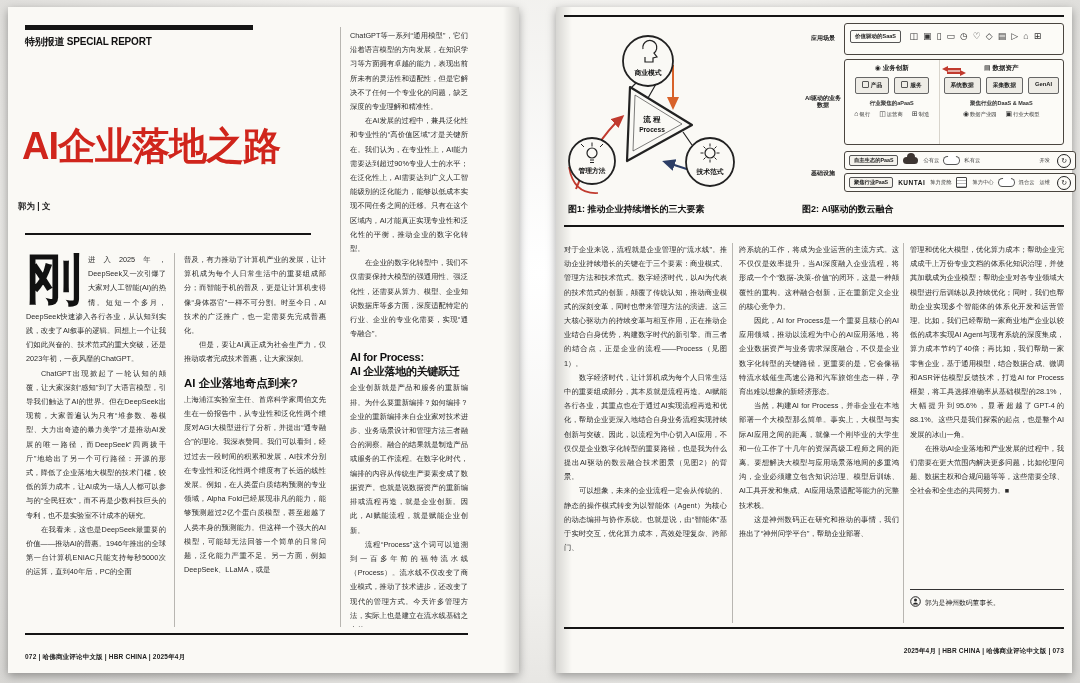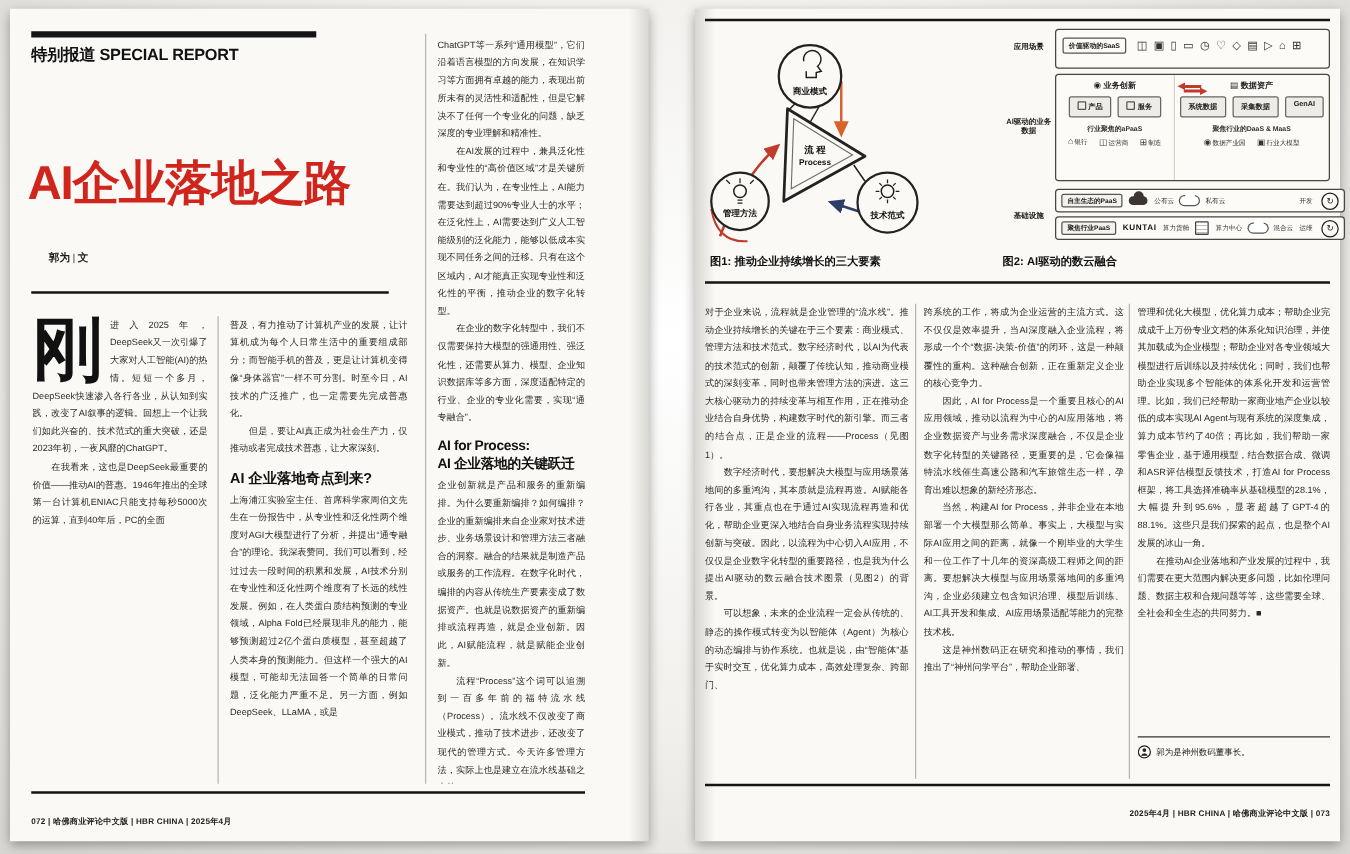--- a/index.html
+++ b/index.html
@@ -10,21 +10,21 @@
   .page{position:absolute;top:7px;height:666px;background:#faf9f5;box-shadow:0 3px 9px rgba(0,0,0,.35);}
   .page-left{left:8px;width:511px;}
   .page-right{left:556px;width:516px;}
   .page-left::after{content:"";position:absolute;right:0;top:0;bottom:0;width:16px;
     background:linear-gradient(90deg,rgba(0,0,0,0),rgba(0,0,0,.14));}
   .page-right::before{content:"";position:absolute;left:0;top:0;bottom:0;width:16px;
     background:linear-gradient(270deg,rgba(0,0,0,0),rgba(0,0,0,.14));}
   .abs{position:absolute;}
   .rule{background:#151515;}
   .vdiv{position:absolute;width:1px;background:#b8b6b1;}
-  .kicker{font-size:13px;font-weight:800;letter-spacing:-.2px;color:#111;}
+  .kicker{font-size:10px;font-weight:800;letter-spacing:-.2px;color:#111;}
   .title1{font-size:29px;font-weight:900;letter-spacing:-1px;color:#121212;white-space:nowrap;}
   .title2{font-size:38px;font-weight:700;letter-spacing:-1px;white-space:nowrap;}
   .byline{font-size:8.5px;font-weight:600;color:#222;}
   .body-text{font-size:7.3px;line-height:14.2px;text-align:justify;color:#2a2a2a;overflow:hidden;}
   .para{margin:0;text-indent:15px;}
   .para.first{text-indent:0;}
   .dropcap{float:left;font-size:56px;line-height:46px;font-weight:900;margin:3px 6px 0 0;color:#111;}
   .h-col2{margin:9px 0 3px;font-size:11.5px;font-weight:800;text-indent:0;color:#111;}
   .h-col3{margin:10px 0 3px;font-size:11px;line-height:13.5px;font-weight:800;text-indent:0;color:#111;white-space:nowrap;letter-spacing:-.3px;}
   .footer{font-size:6.5px;font-weight:700;color:#222;letter-spacing:.2px;}
@@ -71,25 +71,26 @@
 </head>
 <body>
 
 <div class="stage">
 
   <div class="page page-left">
     <div class="abs rule" style="left:17px;top:18px;width:228px;height:5px;"></div>
     <div class="abs kicker" style="left:17px;top:28px;">特别报道 SPECIAL REPORT</div>
 
     <div class="abs title2 red" style="left:14px;top:114px;">AI企业落地之路</div>
-    <div class="abs byline" style="left:31px;top:194px;font-family:Liberation Serif, serif;">郭为 | 文</div>
+    <div class="abs byline" style="left:10px;top:194px;">郭为 | 文</div>
     <div class="abs rule" style="left:17px;top:226px;width:286px;height:2px;"></div>
 
     <div class="abs body-text" style="left:18px;top:246px;width:140px;height:374px;">
       <p class="para first"><span class="dropcap">刚</span><span>进入2025年，DeepSeek又一次引爆了大家对人工智能(AI)的热情。短短一个多月，DeepSeek快速渗入各行各业，从认知到实践，改变了AI叙事的逻辑。回想上一个让我们如此兴奋的、技术范式的重大突破，还是2023年初，一夜风靡的ChatGPT。</span></p>
+      <p class="para">ChatGPT出现掀起了一轮认知的颠覆，让大家深刻“感知”到了大语言模型，引导我们触达了AI的世界。但在DeepSeek出现前，大家普遍认为只有“堆参数、卷模型、大力出奇迹的暴力美学”才是推动AI发展的唯一路径，而DeepSeek“四两拨千斤”地给出了另一个可行路径：开源的形式，降低了企业落地大模型的技术门槛，较低的算力成本，让AI成为一场人人都可以参与的“全民狂欢”，而不再是少数科技巨头的专利，也不是实验室不计成本的研究。</p>
       <p class="para">在我看来，这也是DeepSeek最重要的价值——推动AI的普惠。1946年推出的全球第一台计算机ENIAC只能支持每秒5000次的运算，直到40年后，PC的全面</p>
     </div>
     <div class="vdiv" style="left:166px;top:246px;height:374px;"></div>
 
     <div class="abs body-text" style="left:176px;top:246px;width:142px;height:374px;">
       <p class="para first">普及，有力推动了计算机产业的发展，让计算机成为每个人日常生活中的重要组成部分；而智能手机的普及，更是让计算机变得像“身体器官”一样不可分割。时至今日，AI技术的广泛推广，也一定需要先完成普惠化。</p>
       <p class="para">但是，要让AI真正成为社会生产力，仅推动或者完成技术普惠，让大家深刻。</p>
       <h3 class="h-col2">AI 企业落地奇点到来?</h3>
       <p class="para first">上海浦江实验室主任、首席科学家周伯文先生在一份报告中，从专业性和泛化性两个维度对AGI大模型进行了分析，并提出“通专融合”的理论。我深表赞同。我们可以看到，经过过去一段时间的积累和发展，AI技术分别在专业性和泛化性两个维度有了长远的线性发展。例如，在人类蛋白质结构预测的专业领域，Alpha Fold已经展现非凡的能力，能够预测超过2亿个蛋白质模型，甚至超越了人类本身的预测能力。但这样一个强大的AI模型，可能却无法回答一个简单的日常问题，泛化能力严重不足。另一方面，例如DeepSeek、LLaMA，或是</p>
     </div>
@@ -246,21 +247,21 @@
           </div>
         </div>
       </div>
     </div>
     <div class="abs figcap" style="left:246px;top:196px;width:262px;">图2: AI驱动的数云融合</div>
 
     <div class="abs rule" style="left:8px;top:218px;width:500px;height:2px;"></div>
 
     <div class="abs body-text" style="left:8px;top:236px;width:163px;height:380px;">
       <p class="para first">对于企业来说，流程就是企业管理的“流水线”。推动企业持续增长的关键在于三个要素：商业模式、管理方法和技术范式。数字经济时代，以AI为代表的技术范式的创新，颠覆了传统认知，推动商业模式的深刻变革，同时也带来管理方法的演进。这三大核心驱动力的持续变革与相互作用，正在推动企业结合自身优势，构建数字时代的新引擎。而三者的结合点，正是企业的流程——Process（见图1）。</p>
-      <p class="para">数字经济时代，要想解决大模型与应用场景落地间的多重鸿沟，其本质就是流程再造。AI赋能各行各业，其重点也在于通过AI实现流程再造和优化，帮助企业更深入地结合自身业务流程实现持续创新与突破。因此，以流程为中心切入AI应用，不仅仅是企业数字化转型的重要路径，也是我为什么提出AI驱动的数云融合技术图景（见图2）的背景。</p>
+      <p class="para">数字经济时代，让计算机成为每个人日常生活中的重要组成部分，其本质就是流程再造。AI赋能各行各业，其重点也在于通过AI实现流程再造和优化，帮助企业更深入地结合自身业务流程实现持续创新与突破。因此，以流程为中心切入AI应用，不仅仅是企业数字化转型的重要路径，也是我为什么提出AI驱动的数云融合技术图景（见图2）的背景。</p>
       <p class="para">可以想象，未来的企业流程一定会从传统的、静态的操作模式转变为以智能体（Agent）为核心的动态编排与协作系统。也就是说，由“智能体”基于实时交互，优化算力成本，高效处理复杂、跨部门、</p>
     </div>
     <div class="vdiv" style="left:176px;top:236px;height:380px;"></div>
     <div class="abs body-text" style="left:183px;top:236px;width:160px;height:380px;">
       <p class="para first">跨系统的工作，将成为企业运营的主流方式。这不仅仅是效率提升，当AI深度融入企业流程，将形成一个个“数据-决策-价值”的闭环，这是一种颠覆性的重构。这种融合创新，正在重新定义企业的核心竞争力。</p>
       <p class="para">因此，AI for Process是一个重要且核心的AI应用领域，推动以流程为中心的AI应用落地，将企业数据资产与业务需求深度融合，不仅是企业数字化转型的关键路径，更重要的是，它会像福特流水线催生高速公路和汽车旅馆生态一样，孕育出难以想象的新经济形态。</p>
       <p class="para">当然，构建AI for Process，并非企业在本地部署一个大模型那么简单。事实上，大模型与实际AI应用之间的距离，就像一个刚毕业的大学生和一位工作了十几年的资深高级工程师之间的距离。要想解决大模型与应用场景落地间的多重鸿沟，企业必须建立包含知识治理、模型后训练、AI工具开发和集成、AI应用场景适配等能力的完整技术栈。</p>
       <p class="para">这是神州数码正在研究和推动的事情，我们推出了“神州问学平台”，帮助企业部署、</p>
     </div>
     <div class="vdiv" style="left:347px;top:236px;height:380px;"></div>

